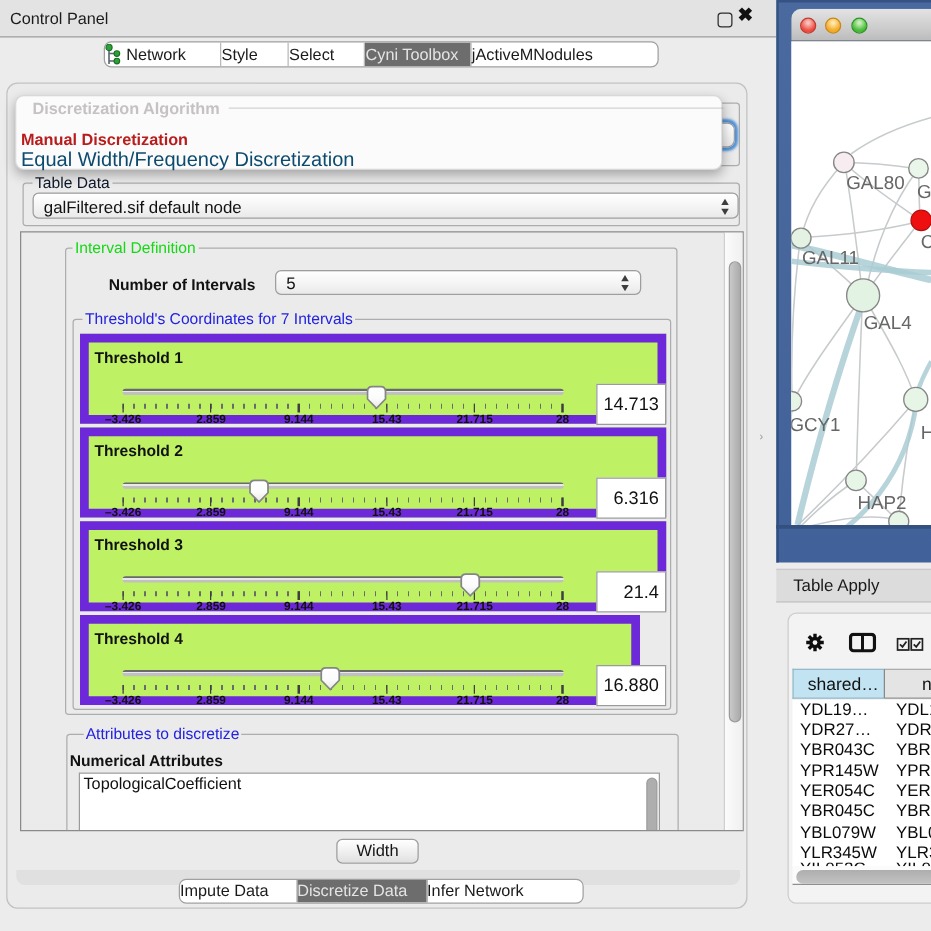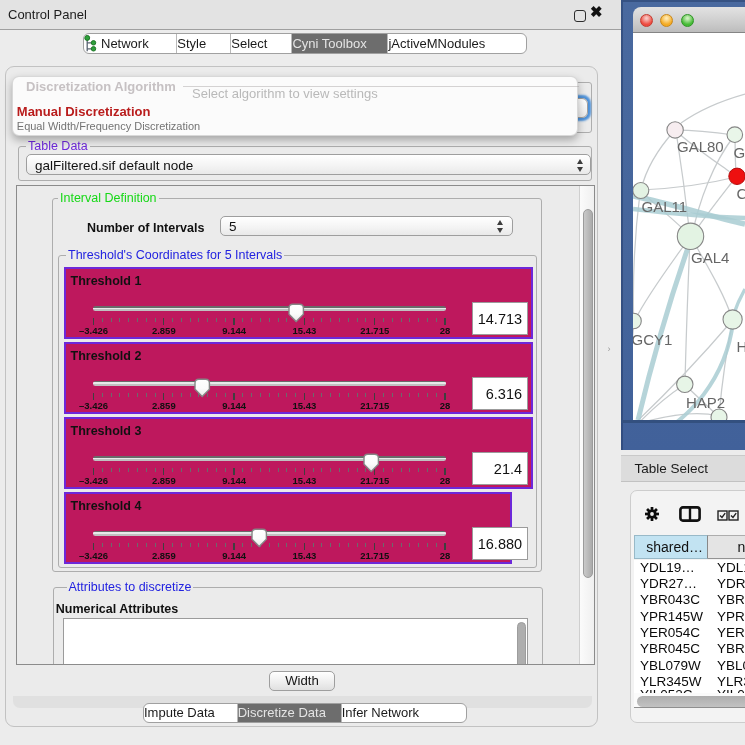--- a/index.html
+++ b/index.html
@@ -27,39 +27,39 @@
 .combo{position:absolute;height:20.5px;background:linear-gradient(180deg,#ffffff,#f4f4f4 55%,#e9e9e9);border:1px solid #9e9e9e;border-radius:5px;font-size:13.5px;color:#111}
 .combo .cv{position:absolute;left:8px;top:2.6px}
 .arr{position:absolute;width:9px;height:16px;top:2px}
 .arr:before{content:"";position:absolute;left:1px;top:1.5px;border-left:3.6px solid transparent;border-right:3.6px solid transparent;border-bottom:5px solid #3d3d3d}
 .arr:after{content:"";position:absolute;left:1px;bottom:1.5px;border-left:3.6px solid transparent;border-right:3.6px solid transparent;border-top:5px solid #3d3d3d}
 
 #spane{left:15.5px;top:184.5px;width:579px;height:480.5px;border:1px solid #8b8b8b;background:#ebebeb;overflow:hidden}
 #vsb{position:absolute;left:562px;top:0;width:16.5px;height:479px;background:linear-gradient(90deg,#fbfbfb,#efefef);border-left:1px solid #cfcfcf}
 #vsb .th{position:absolute;left:3.5px;top:23px;width:9.5px;height:369px;background:linear-gradient(90deg,#c9c9c9,#ababab);border:1px solid #9b9b9b;border-radius:5px}
 
-.tpanel{position:absolute;background:#be185d;border:2px solid #6d28d9}
+.tpanel{position:absolute;background:#bef264;border:7px solid #6d28d9}
 .ttitle{position:absolute;left:5px;top:4.5px;font-size:12.5px;font-weight:700;color:#111}
 .track{position:absolute;left:27.2px;top:36.8px;width:353px;height:5.4px;border-radius:3px;background:linear-gradient(180deg,#6a6a6a 0 30%,#e9e9e9 30% 52%,#c0c0c0 52%);} 
 .ticks{position:absolute;left:27.4px;top:48.4px;width:354px;height:4.2px;background:repeating-linear-gradient(90deg,#6b6b6b 0 1px,transparent 1px 8.7875px)}
 .majtick{position:absolute;top:48.4px;width:1.4px;height:7.4px;background:#3f3f3f}
 .tlab{position:absolute;top:55.8px;width:70px;text-align:center;font-size:9.5px;font-weight:700;color:#101010;letter-spacing:0}
 .thumb{position:absolute;top:33.4px}
 .vbox{position:absolute;left:406.7px;top:32.6px;width:55.9px;height:33.6px;background:#fff;border:1.2px solid #9b9b9b;font-size:14.5px;color:#111;text-align:right;padding:8px 5px 0 0}
 
 #nlist{left:62.8px;top:617.9px;width:465.4px;height:62px;background:#fff;border:1px solid #9b9b9b;font-size:13px;color:#111}
 #nlist .li{padding-left:3px;height:16.7px;line-height:16.7px}
 #lsb{position:absolute;right:1.5px;top:3px;width:9px;height:58px;background:#aeaeae;border:1px solid #9d9d9d;border-radius:5px}
 
 #apply{left:268.7px;top:671.3px;width:66.6px;height:19.4px;background:linear-gradient(180deg,#fff,#ededed 60%,#e0e0e0);border:1px solid #9e9e9e;border-radius:5px;text-align:center;font-size:13.2px;font-weight:400;color:#151515;line-height:18px}
 
 #popup{left:12px;top:76px;width:566px;height:59.5px;background:#fbfbfb;border:1px solid rgba(125,125,125,0.28);border-radius:7px;box-shadow:0 4px 9px rgba(0,0,0,0.30)}
 #popup .hint{position:absolute;left:179px;top:9px;font-size:13px;color:#b9b9b9}
 #popup .it1{position:absolute;left:3.8px;top:27px;font-size:13px;font-weight:700;color:#b91c1c}
-#popup .it2{position:absolute;left:3.8px;top:42.5px;font-size:11px;color:#737373}
+#popup .it2{position:absolute;left:3.8px;top:42.5px;font-size:16px;color:#0c4a6e}
 
 #bluewin{left:621px;top:0;width:124px;height:449.5px;background:linear-gradient(180deg,#49699f,#45659b 60%,#41619a);box-shadow:inset 2px 2px 0 rgba(20,40,80,0.35)}
 #mactb{left:633px;top:7px;width:112px;height:26px;background:linear-gradient(180deg,#e3e3e3,#c9c9c9 70%,#bcbcbc);border-bottom:1px solid #858585;border-top-left-radius:8px}
 .light{position:absolute;top:13.5px;width:13.4px;height:13.4px;border-radius:50%}
 #canvas{left:633px;top:33px;width:112px;height:387px;background:#fff}
 #seam{left:621px;top:420px;width:124px;height:3px;background:#33507f}
 #tpbar{left:621px;top:454.5px;width:124px;height:27px;background:#dcdcdc;border-top:1px solid #c9c9c9;border-bottom:1px solid #c2c2c2}
 #tpbar .t{position:absolute;left:13.5px;top:5.5px;font-size:13.5px;color:#1a1a1a}
 #card{left:629.5px;top:489.5px;width:122px;height:233.5px;background:#f3f3f3;border:1px solid #cdcdcd;border-radius:7px}
 #thead1{left:633.5px;top:534.5px;width:74.5px;height:24.5px;background:#c2e3f2;border:1px solid #98b9c8;border-right:1px solid #888;font-size:14px;color:#111;text-align:right;padding-right:4px;line-height:22.5px}
@@ -91,45 +91,45 @@
 <div class="ab" id="footband"></div>
 <div class="seg" style="left:83px;width:444px">
 <div style="width:93.3px"><svg width="13" height="17" viewBox="0 0 13 17" style="margin-right:4px">
         <path d="M3.2 3 L3.2 16.2 M3.2 7.8 L7.8 7.8 M3.2 13.8 L7.8 13.8" stroke="#5a6472" stroke-width="1.3" fill="none"></path>
         <circle cx="3.2" cy="2.9" r="2.5" fill="#2fa03c" stroke="#17701f" stroke-width="0.9"></circle>
         <circle cx="9.5" cy="7.8" r="2.25" fill="#2fa03c" stroke="#17701f" stroke-width="0.9"></circle>
         <circle cx="9.5" cy="13.8" r="2.25" fill="#2fa03c" stroke="#17701f" stroke-width="0.9"></circle>
       </svg>Network</div>
 <div style="width:54px">Style</div>
 <div style="width:61.2px">Select</div>
-<div class="dk" style="width:96px">Cyni Toolbox</div>
+<div class="dk" style="width:85px">Cyni Toolbox</div>
 <div style="width:121px">jActiveMNodules</div>
   </div>
 <div class="fs" style="left:18px;top:82px;width:574px;height:51px">
     <span class="lg" style="left:7px;font-weight:700;color:#3a3a3a">Discretization Algorithm</span>
   </div>
 <div class="combo" style="left:570px;top:97.5px;width:17.5px;border-radius:0 6px 6px 0;box-shadow:0 0 2px 2.2px rgba(70,140,215,0.95)"></div>
 <div class="fs" style="left:18px;top:146px;width:574px;height:35px">
-    <span class="lg" style="left:7px;color:#6d28d9">Table Data</span>
+    <span class="lg" style="left:7px;color:#0f172a">Table Data</span>
   </div>
 <div class="combo" style="left:26px;top:154px;width:565px">
     <span class="cv">galFiltered.sif default node</span>
     <span class="arr" style="left:549px"></span>
   </div>
 <div class="ab" id="spane">
 <div class="fs" style="left:35.5px;top:12.0px;width:490px;height:374px">
       <span class="lg" style="left:5px;color:#16d816">Interval Definition</span>
     </div>
 <div class="ab" style="left:70.5px;top:35.0px;font-size:12.5px;font-weight:700;color:#111">Number of Intervals</div>
 <div class="combo" style="left:203.5px;top:30.30000000000001px;width:293px">
       <span class="cv">5</span>
       <span class="arr" style="left:275px"></span>
     </div>
 <div class="fs" style="left:41.5px;top:69.5px;width:479px;height:313px">
-      <span class="lg" style="left:7px;color:#2222e0">Threshold's Coordinates for 5 Intervals</span>
+      <span class="lg" style="left:7px;color:#2222e0">Threshold's Coordinates for 7 Intervals</span>
     </div>
 <div class="tpanel" style="left:47.0px;top:81.7px;width:469.2px;height:71.6px">
       <div class="ttitle">Threshold 1</div>
       <div class="track"></div>
       <div class="ticks"></div>
       <div class="majtick" style="left:27.3px"></div>
       <div class="majtick" style="left:97.6px"></div>
       <div class="majtick" style="left:167.9px"></div>
       <div class="majtick" style="left:238.2px"></div>
       <div class="majtick" style="left:308.5px"></div>
@@ -206,36 +206,36 @@
       <svg class="thumb" style="left:185.0px" width="17" height="20" viewBox="0 0 17 20">
         <path d="M1 5 Q1 1.2 4.8 1.2 L11.6 1.2 Q15.4 1.2 15.4 5 L15.4 11.2 L8.2 18.6 L1 11.2 Z" fill="url(#thg)" stroke="#858585" stroke-width="1.4"></path>
       </svg>
       <div class="vbox">16.880</div>
     </div>
 <div class="fs" style="left:36.0px;top:401.70000000000005px;width:490px;height:130px">
       <span class="lg" style="left:13px;color:#2222e0">Attributes to discretize</span>
     </div>
 <div class="ab" style="left:39.3px;top:416.0px;font-size:12.5px;font-weight:700;color:#111">Numerical Attributes</div>
 <div class="ab" id="nlist" style="left:46.3px;top:432.4px">
+      <div class="li">TopologicalCoefficient</div>
       <div id="lsb"></div>
     </div>
 <div id="vsb">
       <div class="th"></div>
     </div>
 </div>
 <div class="ab" id="apply">Width</div>
 <div class="seg" id="btabs" style="left:143px;width:324px">
 <div style="width:94.3px">Impute Data</div>
 <div class="dk" style="width:104.6px">Discretize Data</div>
 <div style="width:125.1px">Infer Network</div>
   </div>
 <div class="ab" id="popup">
     <div style="position:absolute;left:13px;top:1.5px;font-size:13px;font-weight:700;color:#c6c1c3;white-space:nowrap">Discretization Algorithm</div>
     <div style="position:absolute;left:170px;top:9.2px;width:396px;height:1px;background:rgba(165,160,160,0.45)"></div>
-    <div class="hint">Select algorithm to view settings</div>
     <div class="it1">Manual Discretization</div>
     <div class="it2">Equal Width/Frequency Discretization</div>
   </div>
 <div class="ab" id="divarrow">›</div>
 <div class="ab" id="bluewin"></div>
 <div class="ab" id="mactb"></div>
 <div class="ab light" style="left:639.8px;background:radial-gradient(circle at 50% 30%,#f7c6c2 8%,#ee4b40 65%);border:1px solid #c33b30"></div>
 <div class="ab light" style="left:660.0999999999999px;background:radial-gradient(circle at 50% 30%,#ffe9b0 8%,#f3ab24 65%);border:1px solid #c8871a"></div>
 <div class="ab light" style="left:680.5px;background:radial-gradient(circle at 50% 30%,#cdf0be 8%,#46bb36 65%);border:1px solid #2f9427"></div>
 <div class="ab" id="canvas">
@@ -279,21 +279,21 @@
 <text x="736.5" y="198.5" font-family="Liberation Sans,sans-serif" font-size="15" fill="#666">CA</text>
 <text x="641.5" y="211.5" font-family="Liberation Sans,sans-serif" font-size="15" fill="#666">GAL11</text>
 <text x="691" y="263" font-family="Liberation Sans,sans-serif" font-size="15" fill="#666">GAL4</text>
 <text x="631.5" y="345" font-family="Liberation Sans,sans-serif" font-size="15" fill="#666">GCY1</text>
 <text x="736.5" y="351.5" font-family="Liberation Sans,sans-serif" font-size="15" fill="#666">HA</text>
 <text x="686" y="407.5" font-family="Liberation Sans,sans-serif" font-size="15" fill="#666">HAP2</text>
 </svg>
 </div>
 <div class="ab" id="seam"></div>
 <div class="ab" id="tpbar">
-    <span class="t">Table Select</span>
+    <span class="t">Table Apply</span>
   </div>
 <div class="ab" id="card"></div>
 <svg class="ab" style="left:644px;top:506px" width="16" height="16" viewBox="0 0 16 16">
     <g stroke="#0d0d0d" stroke-width="2.7">
       <line x1="8" y1="1" x2="8" y2="15"></line>
       <line x1="1" y1="8" x2="15" y2="8"></line>
       <line x1="3.05" y1="3.05" x2="12.95" y2="12.95"></line>
       <line x1="12.95" y1="3.05" x2="3.05" y2="12.95"></line>
     </g>
     <circle cx="8" cy="8" r="4.6" fill="#0d0d0d"></circle>

